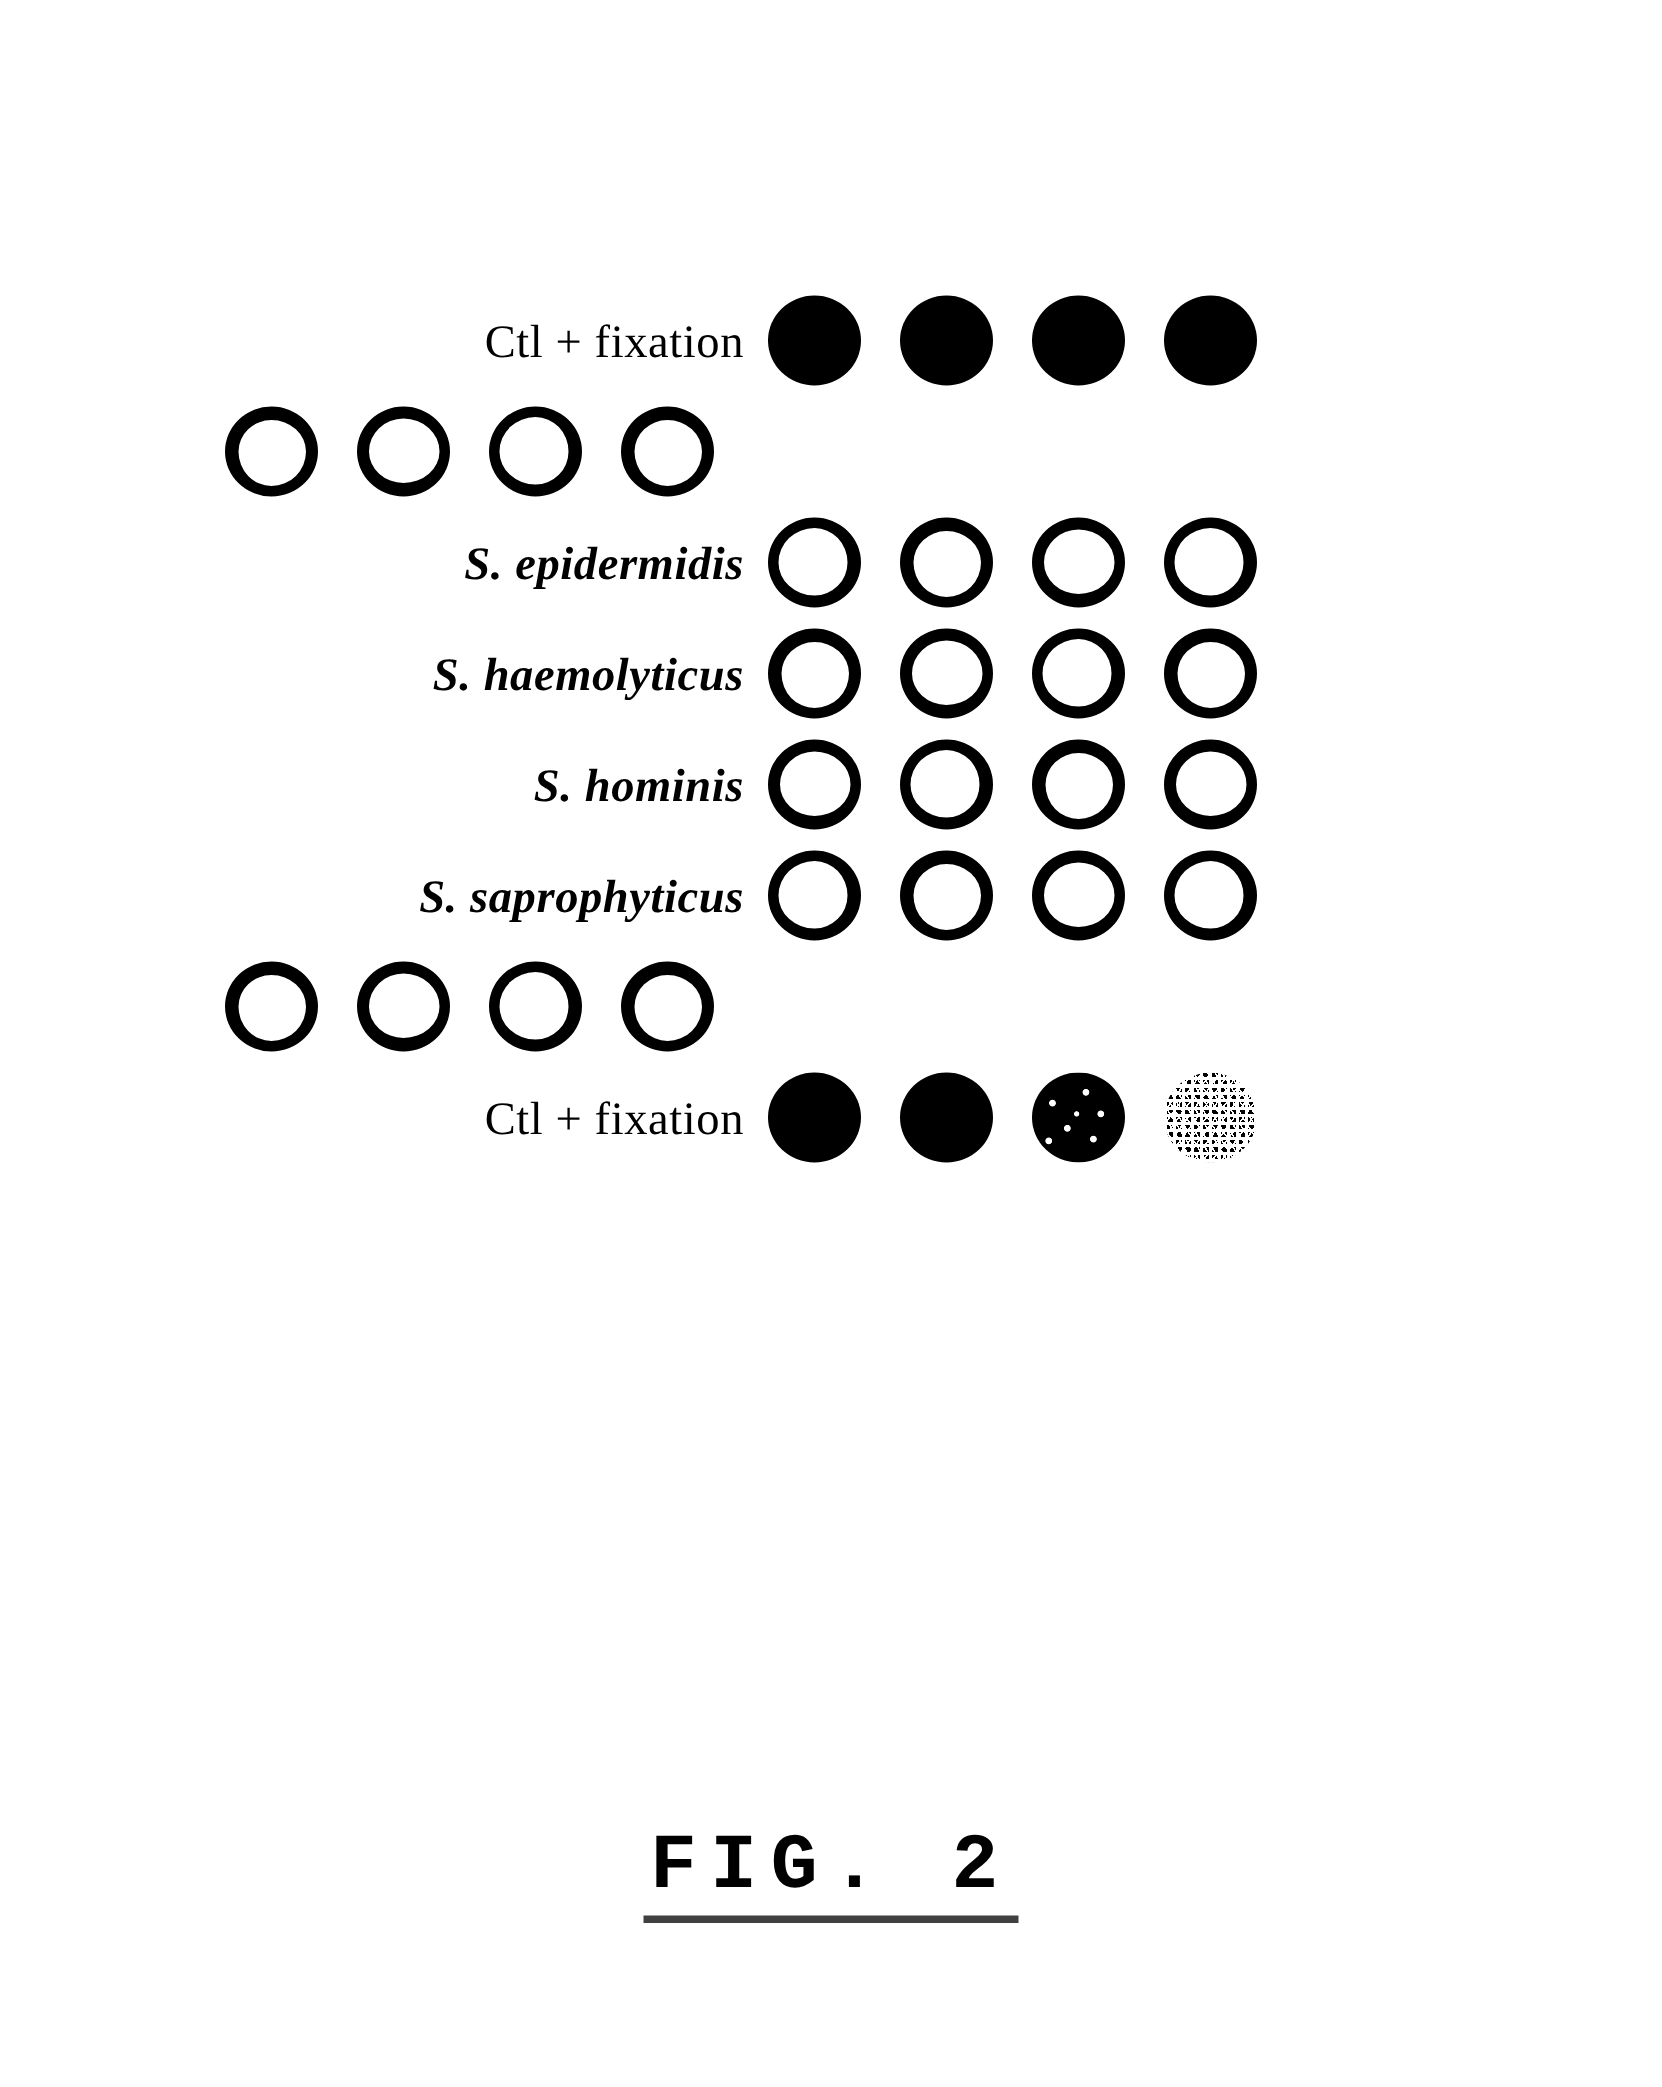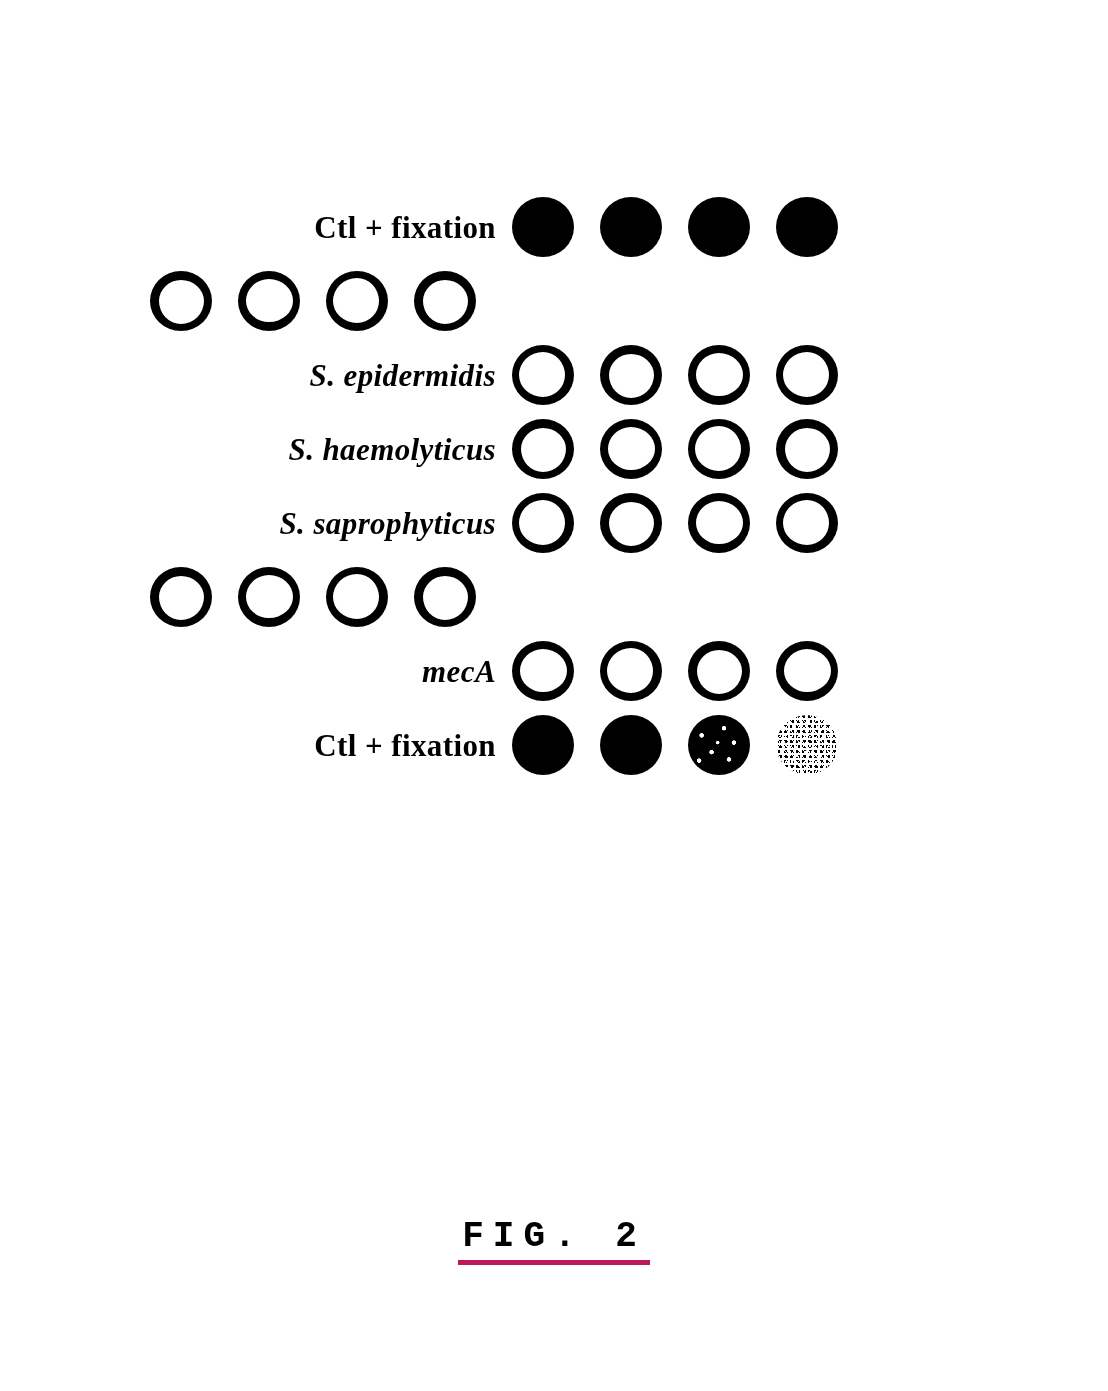--- a/index.html
+++ b/index.html
@@ -49,21 +49,21 @@
     letter-spacing: 0.4px;
     white-space: nowrap;
     color: #000;
   }
   .row-label.italic {
     font-style: italic;
     font-weight: 700;
   }
   .row-label.upright {
     font-style: normal;
-    font-weight: 700;
+    font-weight: 400;
   }
 
   .spots {
     display: flex;
     align-items: center;
   }
 
   .spot-cell {
     width: 88px;
     display: flex;
@@ -133,25 +133,25 @@
     position: absolute;
     left: 0;
     top: 1218px;
     width: 1108px;
     text-align: center;
   }
   #caption .cap-text {
     display: inline-block;
     font-family: "Liberation Mono", "DejaVu Sans Mono", monospace;
     font-weight: 700;
-    font-size: 36px;
+    font-size: 52px;
     letter-spacing: 9px;
     line-height: 1.05;
     padding: 0 4px 4px 4px;
-    border-bottom: 5px solid #be185d;
+    border-bottom: 5px solid #404040;
   }
 </style>
 </head>
 <body>
 
 <div id="figure">
 
   <div id="grid">
       <div class="row">
         <div class="row-label upright">Ctl + fixation</div>
@@ -214,20 +214,37 @@
           </div>
           <div class="spot-cell">
             <div class="spot ring v2"></div>
           </div>
           <div class="spot-cell">
             <div class="spot ring v3"></div>
           </div>
         </div>
       </div>
       <div class="row">
+        <div class="row-label italic">S. hominis</div>
+        <div class="spots">
+          <div class="spot-cell">
+            <div class="spot ring v1"></div>
+          </div>
+          <div class="spot-cell">
+            <div class="spot ring v2"></div>
+          </div>
+          <div class="spot-cell">
+            <div class="spot ring v3"></div>
+          </div>
+          <div class="spot-cell">
+            <div class="spot ring v1"></div>
+          </div>
+        </div>
+      </div>
+      <div class="row">
         <div class="row-label italic">S. saprophyticus</div>
         <div class="spots">
           <div class="spot-cell">
             <div class="spot ring v2"></div>
           </div>
           <div class="spot-cell">
             <div class="spot ring v3"></div>
           </div>
           <div class="spot-cell">
             <div class="spot ring v1"></div>
@@ -243,37 +260,20 @@
             <div class="spot ring v3"></div>
           </div>
           <div class="spot-cell">
             <div class="spot ring v1"></div>
           </div>
           <div class="spot-cell">
             <div class="spot ring v2"></div>
           </div>
           <div class="spot-cell">
             <div class="spot ring v3"></div>
-          </div>
-        </div>
-      </div>
-      <div class="row">
-        <div class="row-label italic">mecA</div>
-        <div class="spots">
-          <div class="spot-cell">
-            <div class="spot ring v1"></div>
-          </div>
-          <div class="spot-cell">
-            <div class="spot ring v2"></div>
-          </div>
-          <div class="spot-cell">
-            <div class="spot ring v3"></div>
-          </div>
-          <div class="spot-cell">
-            <div class="spot ring v1"></div>
           </div>
         </div>
       </div>
       <div class="row">
         <div class="row-label upright">Ctl + fixation</div>
         <div class="spots">
           <div class="spot-cell">
             <div class="spot filled"></div>
           </div>
           <div class="spot-cell">

